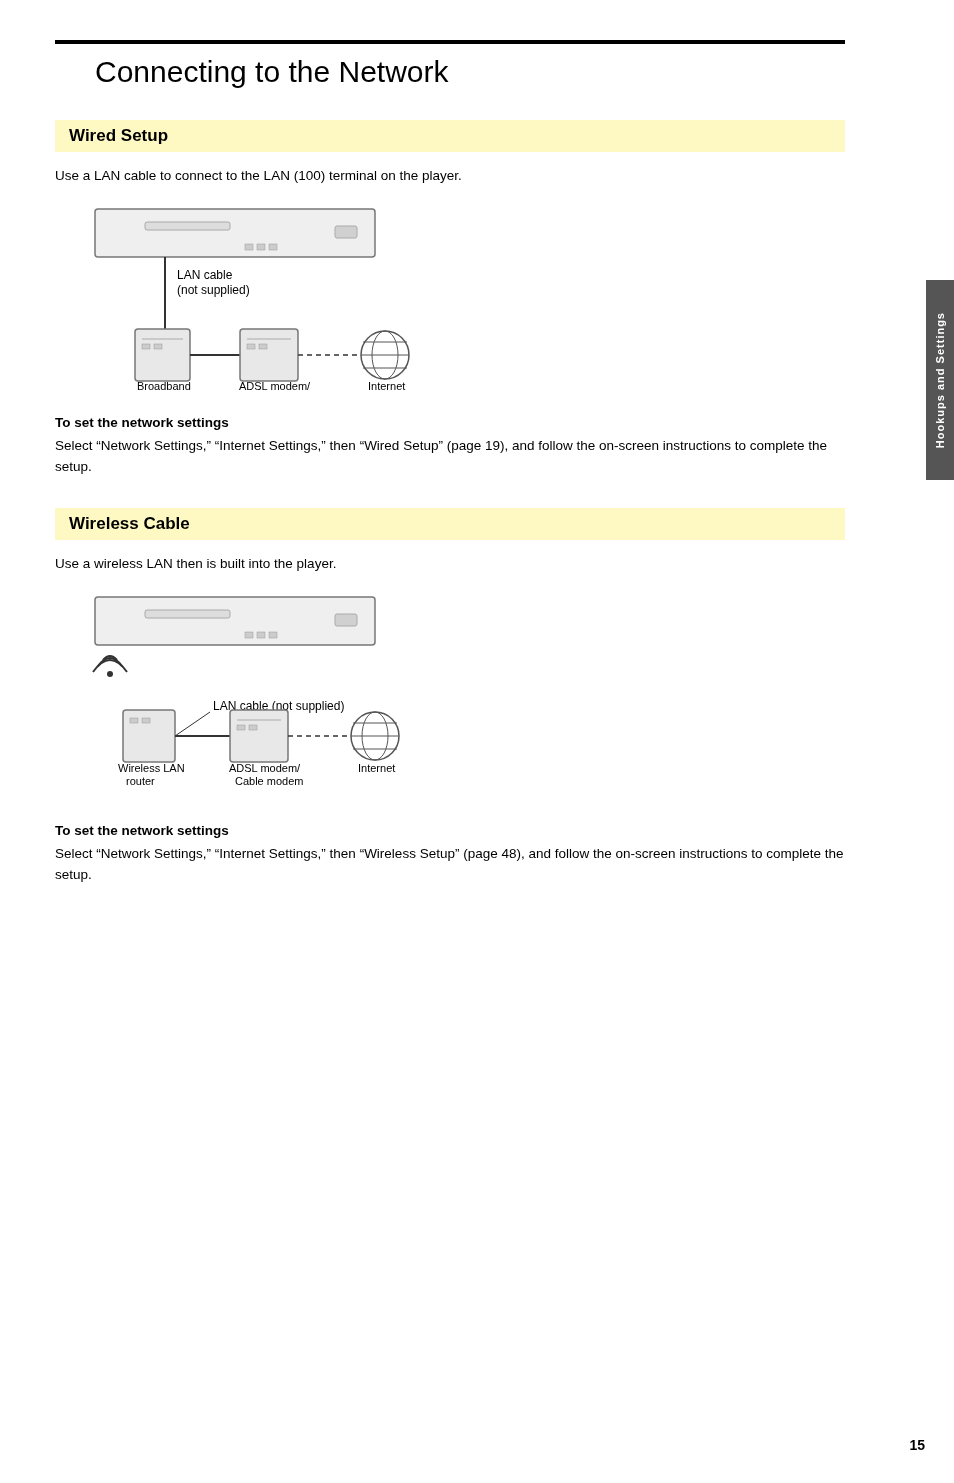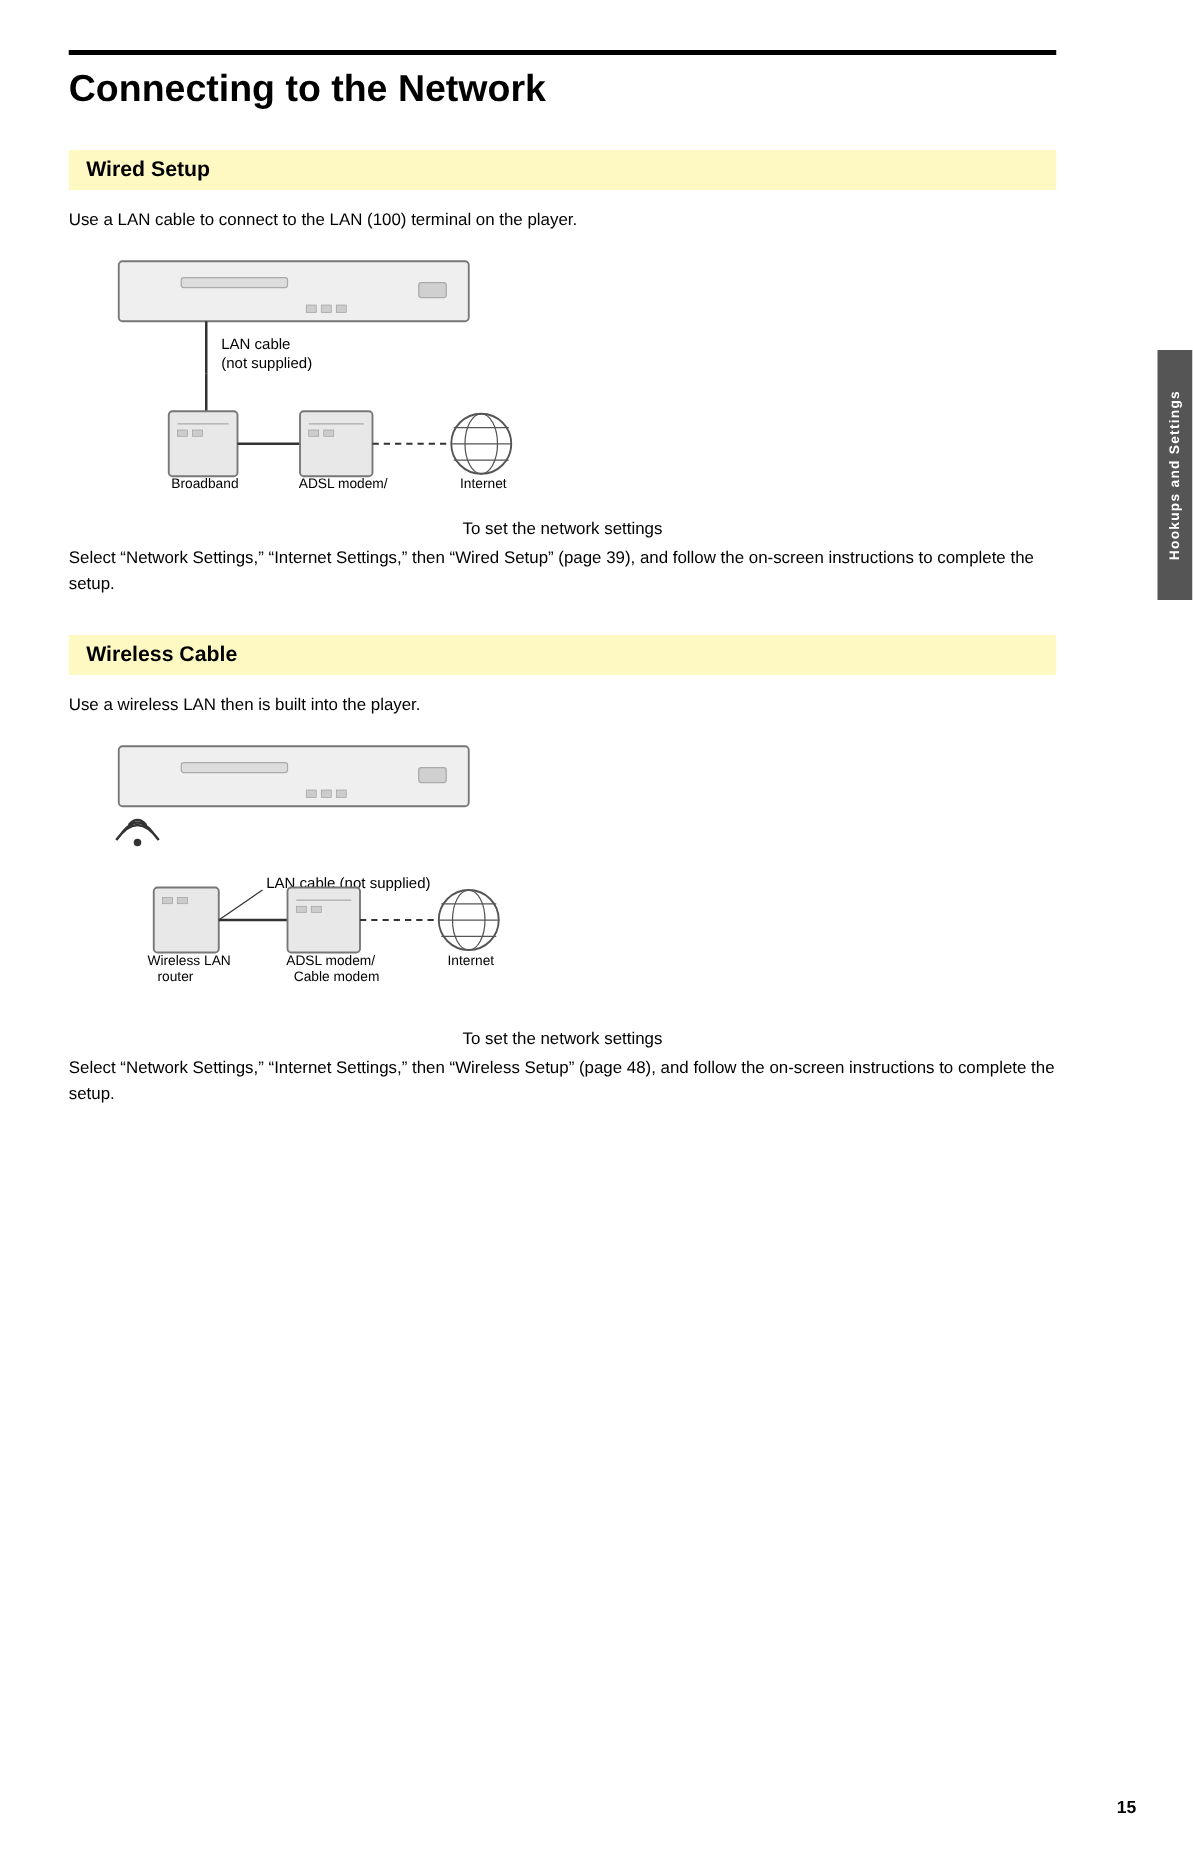--- a/index.html
+++ b/index.html
@@ -36,42 +36,43 @@
       font-size: 11px;
       font-weight: bold;
       writing-mode: vertical-rl;
       transform: rotate(180deg);
       letter-spacing: 1px;
     }
 
     .page-number {
       position: absolute;
       bottom: 30px;
-      right: 45px;
+      right: 29px;
       font-size: 14px;
       font-weight: bold;
       text-align: right;
     }
 
     .main-content {
       padding: 40px 55px 40px 55px;
       flex: 1;
       max-width: 900px;
     }
 
     .top-rule {
       border-top: 4px solid #000;
       margin-bottom: 10px;
     }
 
     .page-title {
       font-size: 30px;
-      font-weight: bold;
+      font-weight: normal;
       line-height: 1.2;
       margin-bottom: 30px;
+      margin-left: 40px;
     }
 
     .section-header {
       background: #fef9c3;
       padding: 6px 14px;
       font-size: 17px;
       font-weight: bold;
       margin-bottom: 14px;
       display: inline-block;
       width: 100%;
@@ -83,24 +84,23 @@
       line-height: 1.5;
     }
 
     .diagram-area {
       margin: 18px 0 10px 0;
       position: relative;
     }
 
     .subsection-title {
       font-size: 13.5px;
-      font-weight: normal;
+      font-weight: bold;
       margin-top: 18px;
       margin-bottom: 6px;
-      text-align: center;
     }
 
     .subsection-body {
       font-size: 13.5px;
       line-height: 1.55;
       margin-bottom: 20px;
     }
 
     .section-block {
       margin-bottom: 30px;
@@ -161,21 +161,21 @@
 
           <text x="82" y="186" font-size="11" fill="#000">Broadband</text>
           <text x="85" y="199" font-size="11" fill="#000">router</text>
           <text x="184" y="186" font-size="11" fill="#000">ADSL modem/</text>
           <text x="190" y="199" font-size="11" fill="#000">Cable modem</text>
           <text x="313" y="186" font-size="11" fill="#000">Internet</text>
         </svg>
       </div>
 
       <p class="subsection-title">To set the network settings</p>
-      <p class="subsection-body">Select “Network Settings,” “Internet Settings,” then “Wired Setup” (page 39), and follow the on-screen instructions to complete the setup.</p>
+      <p class="subsection-body">Select “Network Settings,” “Internet Settings,” then “Wired Setup” (page 19), and follow the on-screen instructions to complete the setup.</p>
     </div>
 
     <div class="section-block">
       <div class="section-header">Wireless Cable</div>
       <p class="section-body">Use a wireless LAN then is built into the player.</p>
 
       
       <div class="diagram-area">
         <svg width="400" height="210">
 

